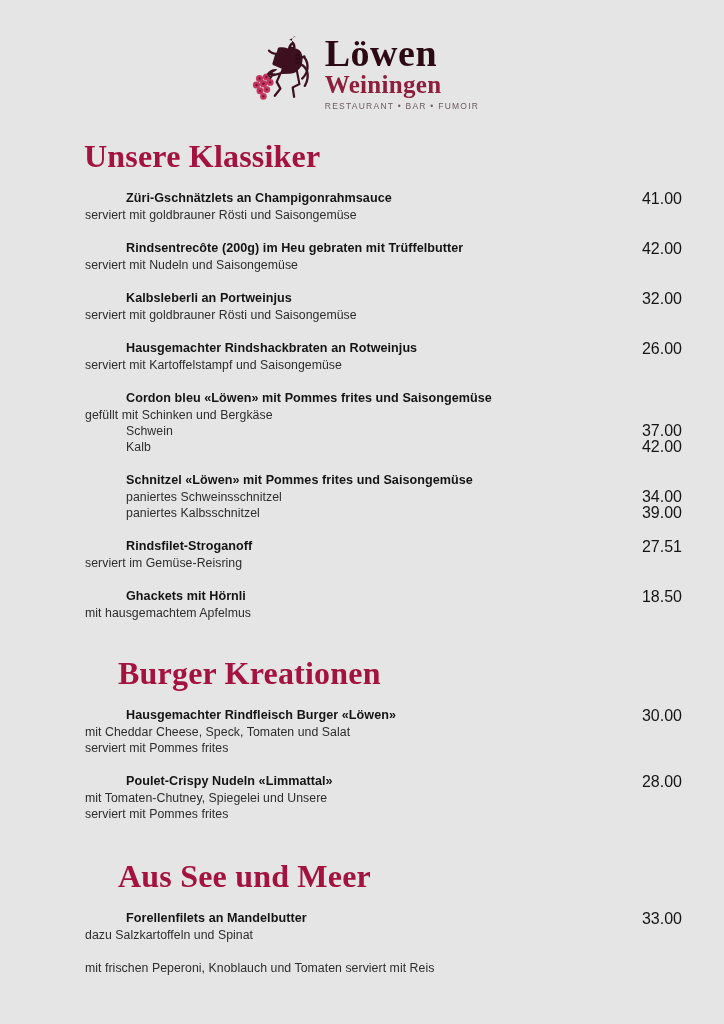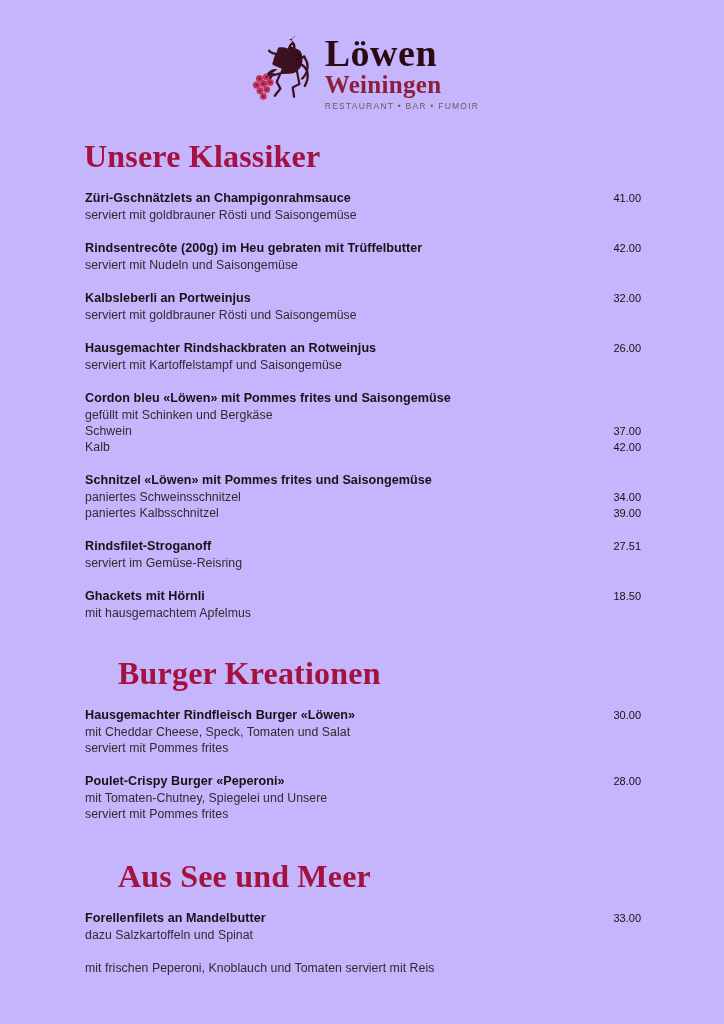--- a/index.html
+++ b/index.html
@@ -13,21 +13,21 @@
     font-family: "Liberation Sans", sans-serif;
     color: #1a1a1a;
     -webkit-font-smoothing: antialiased;
     overflow: hidden;
   }
 
   .page {
     position: relative;
     width: 724px;
     height: 1024px;
-    background: #c4b5fd;
+    background: #e5e5e5;
     box-sizing: border-box;
   }
 
   
   .logo-block {
     position: absolute;
     top: 32px;
     left: 0;
     width: 724px;
     height: 82px;
@@ -106,20 +106,21 @@
     position: relative;
     margin-bottom: 17px;
   }
   .item:last-child { margin-bottom: 0; }
 
   .row {
     display: flex;
     align-items: center;
     justify-content: space-between;
     width: 100%;
+    margin-left: 41px;
   }
   .item-name {
     font-size: 12.6px;
     line-height: 17px;
     font-weight: 700;
     color: #141414;
     letter-spacing: 0.05px;
     padding-right: 18px;
   }
   .item-desc {
@@ -131,21 +132,21 @@
   }
   .sub-label {
     font-size: 12.3px;
     line-height: 16px;
     font-weight: 400;
     color: #2d2d2d;
     letter-spacing: 0.05px;
     padding-right: 18px;
   }
   .price {
-    font-size: 11px;
+    font-size: 16px;
     line-height: 17px;
     font-weight: 400;
     color: #141414;
     white-space: nowrap;
     text-align: right;
     min-width: 46px;
     flex: 0 0 auto;
   }
   .price.sub { line-height: 16px; }
   .price-blank { visibility: hidden; }
@@ -296,21 +297,21 @@
         <div class="row">
           <div class="item-name">Hausgemachter Rindfleisch Burger «Löwen»</div>
           <div class="price">30.00</div>
         </div>
         <div class="item-desc">mit Cheddar Cheese, Speck, Tomaten und Salat</div>
         <div class="item-desc">serviert mit Pommes frites</div>
       </div>
 
       <div class="item">
         <div class="row">
-          <div class="item-name">Poulet-Crispy Burger «Peperoni»</div>
+          <div class="item-name">Poulet-Crispy Nudeln «Limmattal»</div>
           <div class="price">28.00</div>
         </div>
         <div class="item-desc">mit Tomaten-Chutney, Spiegelei und Unsere</div>
         <div class="item-desc">serviert mit Pommes frites</div>
       </div>
     </div>
 
     <div class="section section-block-sea">
       <h2 class="section-title">Aus See und Meer</h2>
 

